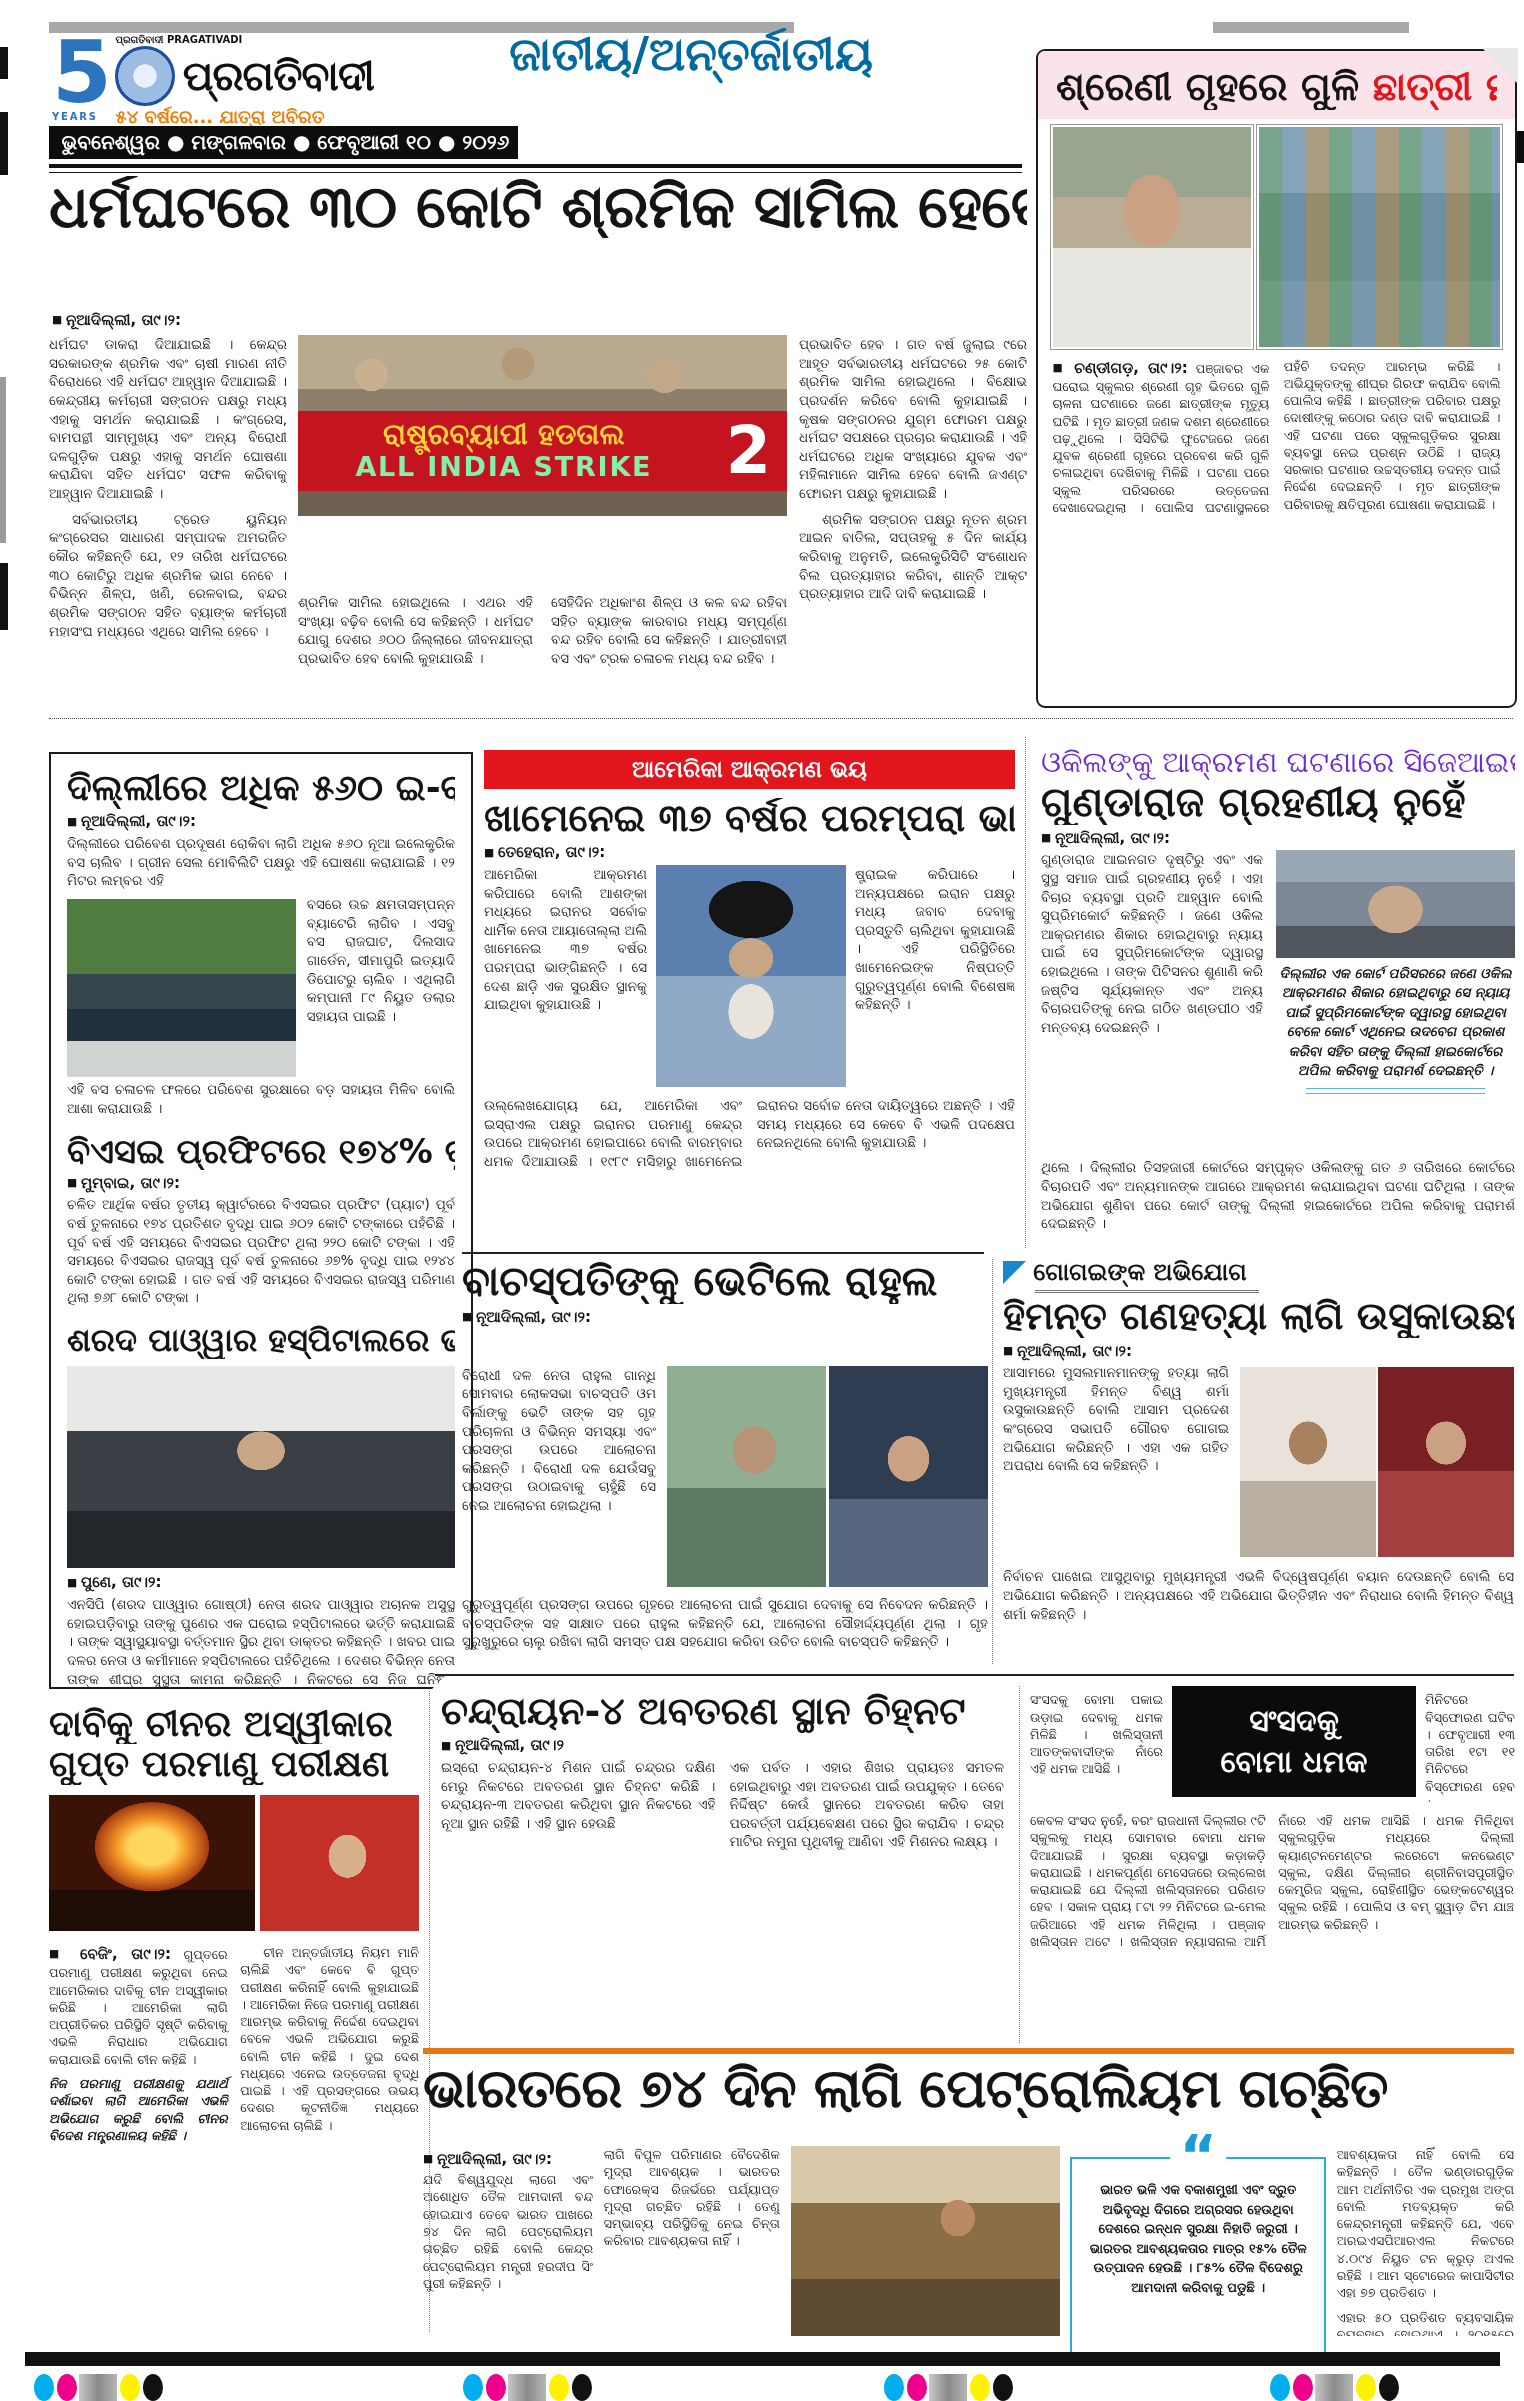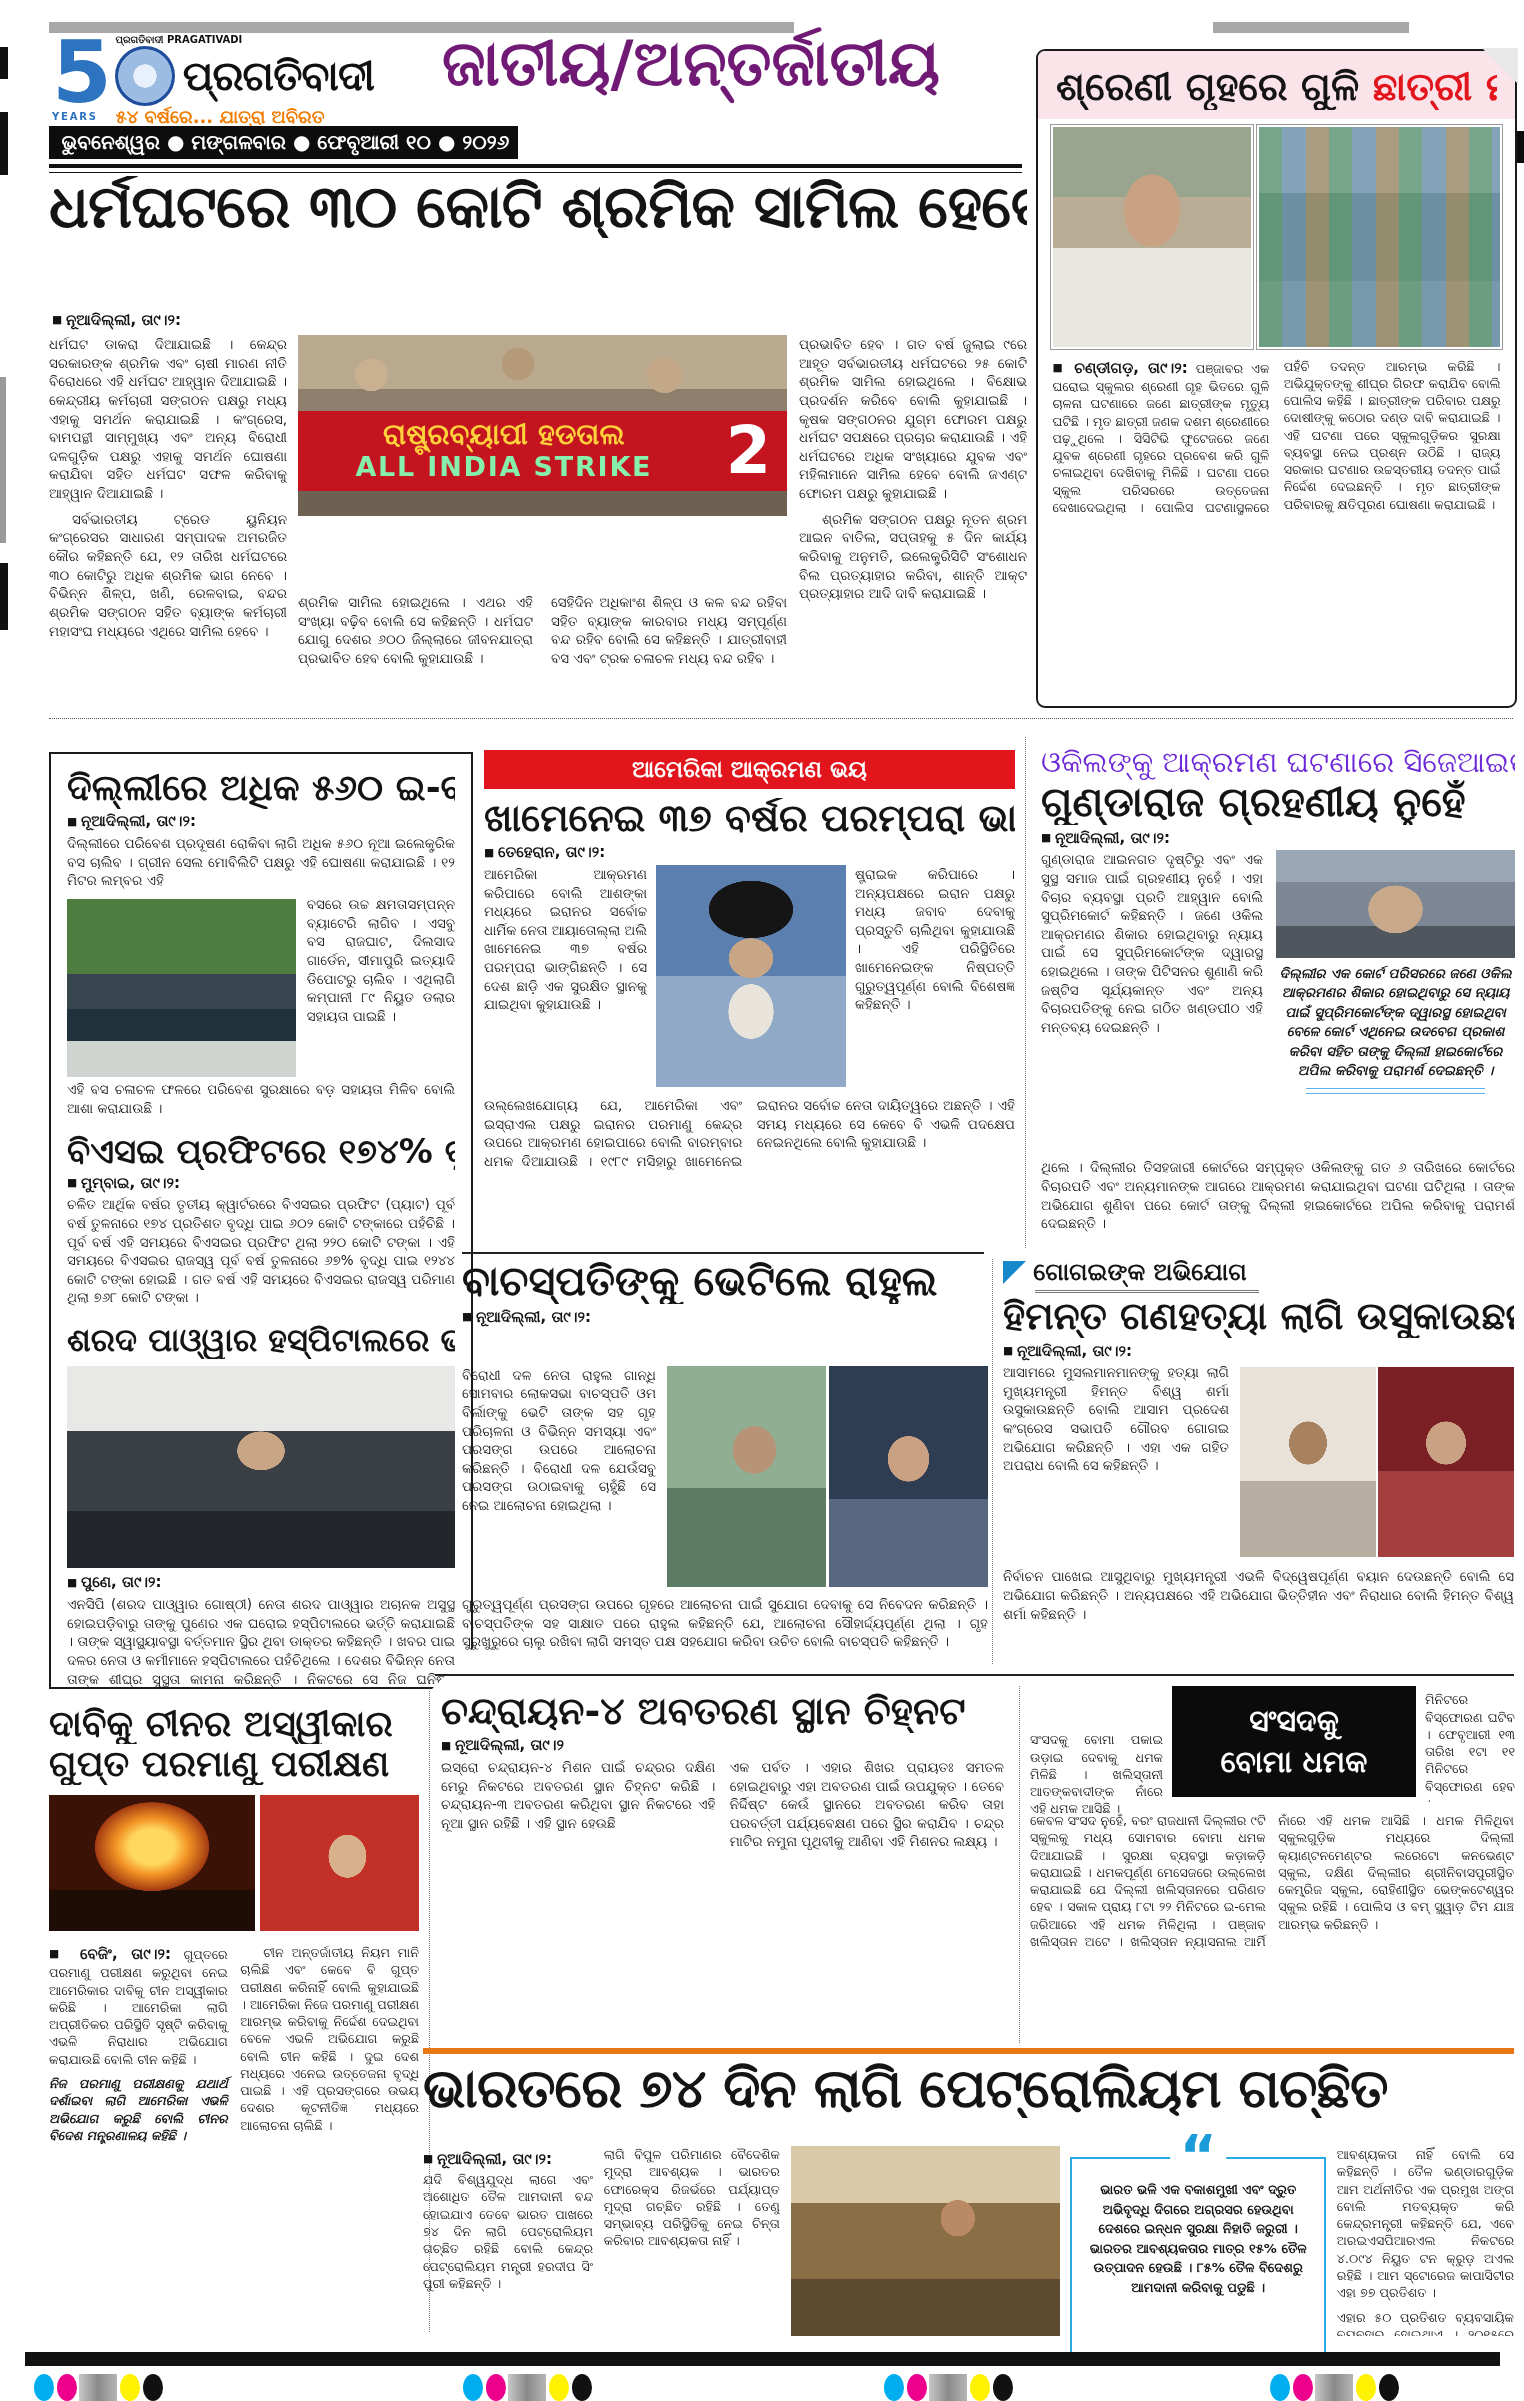--- a/index.html
+++ b/index.html
@@ -22,21 +22,21 @@
   .caption-it{font-style:italic;font-weight:700;font-size:13.5px;line-height:1.45;text-align:center;}
   .nowrap{white-space:nowrap;}
   
   .rule-double{border-top:4.5px solid #111;border-bottom:1.8px solid #111;height:3.6px;}
   .rule-dotted-h{border-top:1.8px dotted #555;height:0;}
   .rule-dotted-v{border-left:1.8px dotted #777;width:0;}
   .rule-thin{background:#222;height:1.8px;}
   .gray-bar{background:#a8a8a8;height:11.7px;}
   .print-mark{background:#111;}
   
-  .section-title{font-weight:700;font-size:63px;color:#701a75;text-align:center;white-space:nowrap;}
+  .section-title{font-weight:700;font-size:46px;color:#0369a1;text-align:center;white-space:nowrap;}
   .datebar{background:#0d0d0d;color:#fff;font-weight:700;font-size:20px;line-height:33px;padding-left:12.6px;}
   .pagebox{background:#0d0d0d;color:#fff;font-weight:700;font-size:18px;line-height:32px;text-align:center;}
   .logo-five{font-weight:700;font-size:86px;line-height:0.9;color:#2d74c0;}
   .logo-emblem{width:54px;height:54px;border-radius:50%;border:3.6px solid #1f4e9c;
       background:radial-gradient(circle at 50% 50%,#e8f0fb 0 30%,#9dbce4 31% 70%,#2d5da8 71% 100%);}
   .logo-name{font-weight:700;font-size:41px;color:#101010;letter-spacing:-0.9px;}
   .logo-mini{font-weight:700;font-size:10px;color:#101010;}
   .logo-years{font-weight:700;font-size:10px;color:#2d74c0;letter-spacing:1.8px;}
   .logo-tag{font-weight:700;font-size:18px;color:#f07c00;}
   
@@ -275,21 +275,21 @@
     <div class="h-xl" style="font-size:38px;">ଚନ୍ଦ୍ରାୟନ-୪ ଅବତରଣ ସ୍ଥାନ ଚିହ୍ନଟ</div>
     <div class="dl">ନୂଆଦିଲ୍ଲୀ, ତା୯।୨</div>
     <div class="body-txt cols2" style="height:260px;">
       <p>ଇସ୍ରୋ ଚନ୍ଦ୍ରାୟନ-୪ ମିଶନ ପାଇଁ ଚନ୍ଦ୍ରର ଦକ୍ଷିଣ ମେରୁ ନିକଟରେ ଅବତରଣ ସ୍ଥାନ ଚିହ୍ନଟ କରିଛି । ଚନ୍ଦ୍ରାୟନ-୩ ଅବତରଣ କରିଥିବା ସ୍ଥାନ ନିକଟରେ ଏହି ନୂଆ ସ୍ଥାନ ରହିଛି । ଏହି ସ୍ଥାନ ହେଉଛି</p>
       <p>ଏକ ପର୍ବତ । ଏହାର ଶିଖର ପ୍ରାୟତଃ ସମତଳ ହୋଇଥିବାରୁ ଏହା ଅବତରଣ ପାଇଁ ଉପଯୁକ୍ତ । ତେବେ ନିର୍ଦ୍ଦିଷ୍ଟ କେଉଁ ସ୍ଥାନରେ ଅବତରଣ କରିବ ତାହା ପରବର୍ତ୍ତୀ ପର୍ଯ୍ୟବେକ୍ଷଣ ପରେ ସ୍ଥିର କରାଯିବ । ଚନ୍ଦ୍ର ମାଟିର ନମୁନା ପୃଥିବୀକୁ ଆଣିବା ଏହି ମିଶନର ଲକ୍ଷ୍ୟ ।</p>
     </div>
   </div>
 
   <div class="abs" style="left:1030px;top:1686px;width:484px;height:359px;">
     <div style="position:relative;height:117px;">
-      <div class="abs body-sm" style="left:0;top:5.4px;width:133px;height:111px;margin-top:40px;">ସଂସଦକୁ ବୋମା ପକାଇ ଉଡ଼ାଇ ଦେବାକୁ ଧମକ ମିଳିଛି । ଖଲିସ୍ତାନୀ ଆତଙ୍କବାଦୀଙ୍କ ନାଁରେ ଏହି ଧମକ ଆସିଛି ।</div>
+      <div class="abs body-sm" style="left:0;top:5.4px;width:133px;height:111px;">ସଂସଦକୁ ବୋମା ପକାଇ ଉଡ଼ାଇ ଦେବାକୁ ଧମକ ମିଳିଛି । ଖଲିସ୍ତାନୀ ଆତଙ୍କବାଦୀଙ୍କ ନାଁରେ ଏହି ଧମକ ଆସିଛି ।</div>
       <div class="abs black-box" style="left:142px;top:0;width:244px;height:111px;display:flex;flex-direction:column;justify-content:center;">
         <span>ସଂସଦକୁ</span>
         <span>ବୋମା ଧମକ</span>
       </div>
       <div class="abs body-sm" style="left:395px;top:5.4px;width:90px;height:111px;">ମିନିଟରେ ବିସ୍ଫୋରଣ ଘଟିବ । ଫେବୃଆରୀ ୧୩ ତାରିଖ ୧ଟା ୧୧ ମିନିଟରେ ବିସ୍ଫୋରଣ ହେବ ।</div>
     </div>
     <div class="body-sm cols2" style="margin-top:9px;height:229px;column-gap:12.6px;">କେବଳ ସଂସଦ ନୁହେଁ, ବରଂ ରାଜଧାନୀ ଦିଲ୍ଲୀର ୯ଟି ସ୍କୁଲକୁ ମଧ୍ୟ ସୋମବାର ବୋମା ଧମକ ଦିଆଯାଇଛି । ସୁରକ୍ଷା ବ୍ୟବସ୍ଥା କଡ଼ାକଡ଼ି କରାଯାଇଛି । ଧମକପୂର୍ଣ୍ଣ ମେସେଜରେ ଉଲ୍ଲେଖ କରାଯାଇଛି ଯେ ଦିଲ୍ଲୀ ଖଲିସ୍ତାନରେ ପରିଣତ ହେବ । ସକାଳ ପ୍ରାୟ ୮ଟା ୨୨ ମିନିଟରେ ଇ-ମେଲ ଜରିଆରେ ଏହି ଧମକ ମିଳିଥିଲା । ପଞ୍ଜାବ ଖଲିସ୍ତାନ ଅଟେ । ଖଲିସ୍ତାନ ନ୍ୟାସନାଲ ଆର୍ମି ନାଁରେ ଏହି ଧମକ ଆସିଛି । ଧମକ ମିଳିଥିବା ସ୍କୁଲଗୁଡ଼ିକ ମଧ୍ୟରେ ଦିଲ୍ଲୀ କ୍ୟାଣ୍ଟନମେଣ୍ଟର ଲରେଟୋ କନଭେଣ୍ଟ ସ୍କୁଲ, ଦକ୍ଷିଣ ଦିଲ୍ଲୀର ଶ୍ରୀନିବାସପୁରୀସ୍ଥିତ କେମ୍ବ୍ରିଜ ସ୍କୁଲ, ରୋହିଣୀସ୍ଥିତ ଭେଙ୍କଟେଶ୍ୱର ସ୍କୁଲ ରହିଛି । ପୋଲିସ ଓ ବମ୍ ସ୍କ୍ୱାଡ଼ ଟିମ ଯାଞ୍ଚ ଆରମ୍ଭ କରିଛନ୍ତି ।</div>
   </div>
 
   <div class="abs" style="left:423px;top:2048px;width:1091px;height:6.3px;background:#e87613;"></div>

